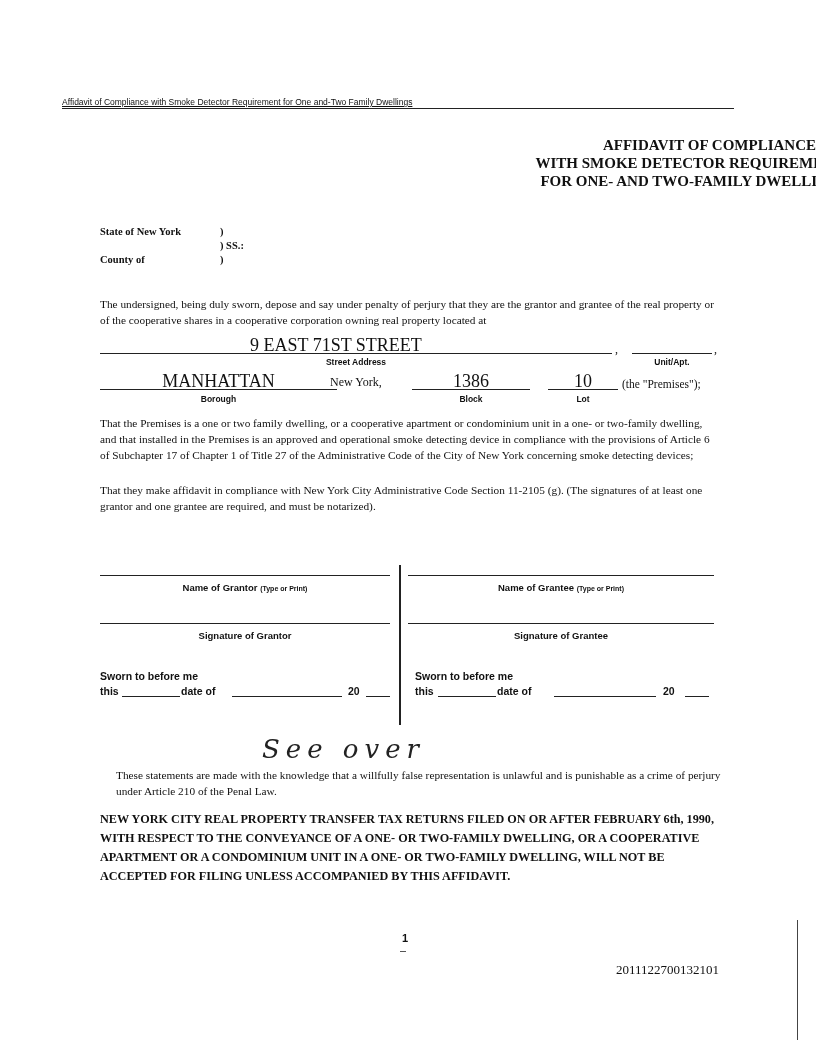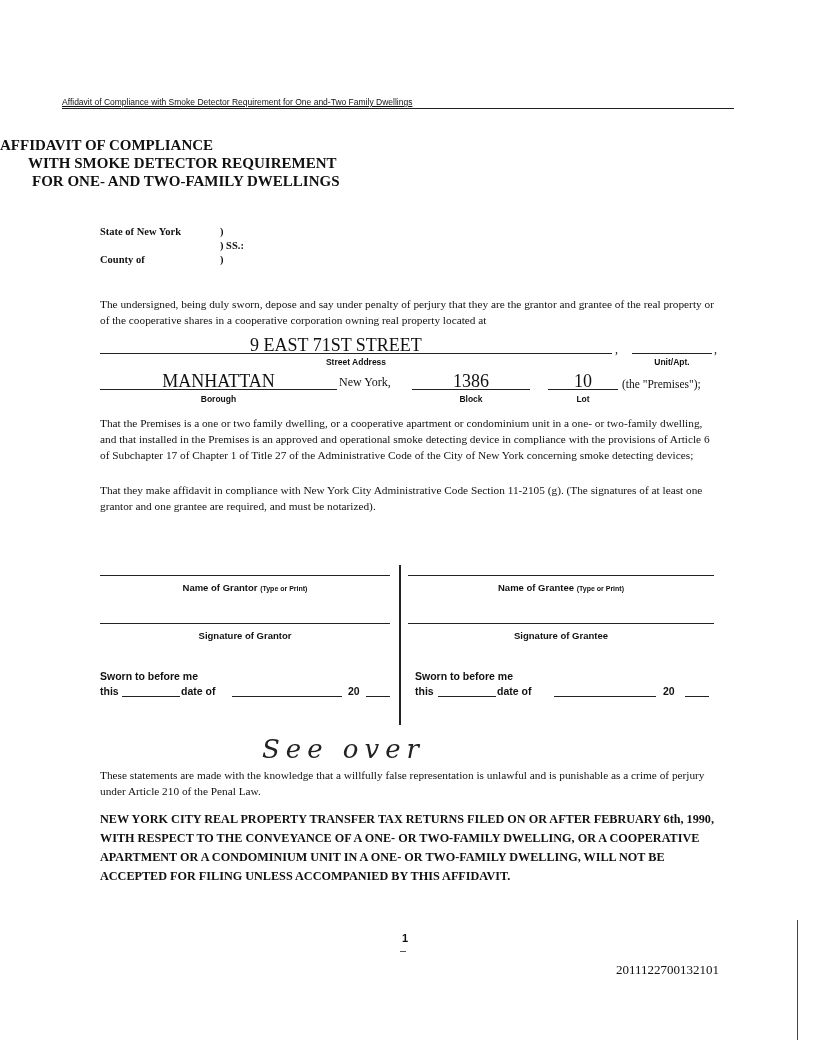--- a/index.html
+++ b/index.html
@@ -1,21 +1,21 @@
 <!DOCTYPE html>
 <html><head>
 <meta charset="utf-8">
 <style>
   html, body { margin:0; padding:0; background:#ffffff; }
   body { width:816px; height:1056px; position:relative; overflow:hidden; color:#111; font-family:"Liberation Serif", serif; }
   .abs { position:absolute; }
   .sans { font-family:"Liberation Sans", sans-serif; }
   .serif { font-family:"Liberation Serif", serif; }
   .running-header { left:62px; top:97px; width:672px; font-size:8.5px; border-bottom:1px solid #222; padding-bottom:1px; text-decoration:underline; }
-  .title { left:0; width:816px; text-align:left; font-weight:bold; font-size:15px; line-height:17px; }
+  .title { left:0; width:816px; text-align:right; font-weight:bold; font-size:15px; line-height:17px; }
   .venue { font-weight:bold; font-size:10.5px; line-height:14px; }
   .p { left:100px; width:620px; font-size:11.3px; line-height:16px; }
   .line { border-bottom:1px solid #222; height:0; }
   .label-sm { font-size:8.5px; font-weight:bold; text-align:center; }
   .fill-val { font-size:18px; text-align:center; }
   .sig-label { font-size:9.5px; font-weight:bold; text-align:center; }
   .sig-label small { font-size:7px; }
   .sworn { font-size:10.5px; font-weight:bold; line-height:15px; }
   .bold-notice { left:100px; width:620px; font-weight:bold; font-size:12.2px; line-height:19px; }
   .handwriting { left:262px; top:734px; font-size:26px; font-family:"DejaVu Serif", serif; font-style:italic; letter-spacing:6px; color:#222; }
@@ -41,21 +41,21 @@
 <div class="abs line" style="left:100px; top:353px; width:512px;"></div>
 <div class="abs" style="left:615px; top:342px; font-size:12px;">,</div>
 <div class="abs line" style="left:632px; top:353px; width:80px;"></div>
 <div class="abs fill-val" style="left:632px; top:335px; width:80px;"></div>
 <div class="abs" style="left:714px; top:342px; font-size:12px;">,</div>
 <div class="abs label-sm sans" style="left:100px; top:357px; width:512px;">Street Address</div>
 <div class="abs label-sm sans" style="left:632px; top:357px; width:80px;">Unit/Apt.</div>
 
 <div class="abs fill-val" style="left:100px; top:371px; width:237px;">MANHATTAN</div>
 <div class="abs line" style="left:100px; top:389px; width:237px;"></div>
-<div class="abs serif" style="left:339px; top:375px; font-size:12px;">New York,</div>
+<div class="abs serif" style="left:330px; top:375px; font-size:12px;">New York,</div>
 <div class="abs fill-val" style="left:412px; top:371px; width:118px;">1386</div>
 <div class="abs line" style="left:412px; top:389px; width:118px;"></div>
 <div class="abs fill-val" style="left:548px; top:371px; width:70px;text-align:center;">10</div>
 <div class="abs line" style="left:548px; top:389px; width:70px;"></div>
 <div class="abs serif" style="left:622px; top:378px; font-size:11.5px;">(the "Premises");</div>
 <div class="abs label-sm sans" style="left:100px; top:394px; width:237px;">Borough</div>
 <div class="abs label-sm sans" style="left:412px; top:394px; width:118px;">Block</div>
 <div class="abs label-sm sans" style="left:548px; top:394px; width:70px;">Lot</div>
 
 <div class="abs p" style="top:415px;">That the Premises is a one or two family dwelling, or  a cooperative apartment or condominium unit in a one- or two-family dwelling, and that installed in the Premises is an approved and operational smoke detecting device in compliance with the provisions of Article 6 of Subchapter 17 of Chapter 1 of Title 27 of the Administrative Code of the City of New York concerning smoke detecting devices;</div>
@@ -88,21 +88,21 @@
 <div class="abs sworn sans" style="left:415px; top:669px;">Sworn to before me</div>
 <div class="abs sworn sans" style="left:415px; top:684px;">this</div>
 <div class="abs line" style="left:438px; top:696px; width:58px;"></div>
 <div class="abs sworn sans" style="left:497px; top:684px;">date of</div>
 <div class="abs line" style="left:554px; top:696px; width:102px;"></div>
 <div class="abs sworn sans" style="left:663px; top:684px;">20</div>
 <div class="abs line" style="left:685px; top:696px; width:24px;"></div>
 
 <div class="abs handwriting">See over</div>
 
-<div class="abs p" style="top:767px;">These statements are made with the knowledge that a willfully false representation is unlawful and is punishable as a crime of perjury under Article 210 of the Penal Law.</div>
+<div class="abs p" style="top:767px;margin-left:16px;">These statements are made with the knowledge that a willfully false representation is unlawful and is punishable as a crime of perjury under Article 210 of the Penal Law.</div>
 
 <div class="abs bold-notice serif" style="top:810px;">NEW YORK CITY REAL PROPERTY TRANSFER TAX RETURNS FILED ON OR AFTER FEBRUARY 6th, 1990, WITH RESPECT TO THE CONVEYANCE OF A ONE- OR TWO-FAMILY DWELLING, OR A COOPERATIVE APARTMENT OR A CONDOMINIUM UNIT IN A ONE- OR TWO-FAMILY DWELLING, WILL NOT BE ACCEPTED FOR FILING UNLESS ACCOMPANIED BY THIS AFFIDAVIT.</div>
 
 <div class="abs sans" style="left:402px; top:932px; font-size:11px; font-weight:bold;">1</div>
 <div class="abs" style="left:400px; top:951px; width:6px; border-bottom:1px solid #555;"></div>
 <div class="abs serif" style="left:616px; top:962px; font-size:13px;">2011122700132101</div>
 
 <div class="abs" style="left:797px; top:920px; width:0; height:120px; border-left:1px solid #444;"></div>
 
 </body></html>

